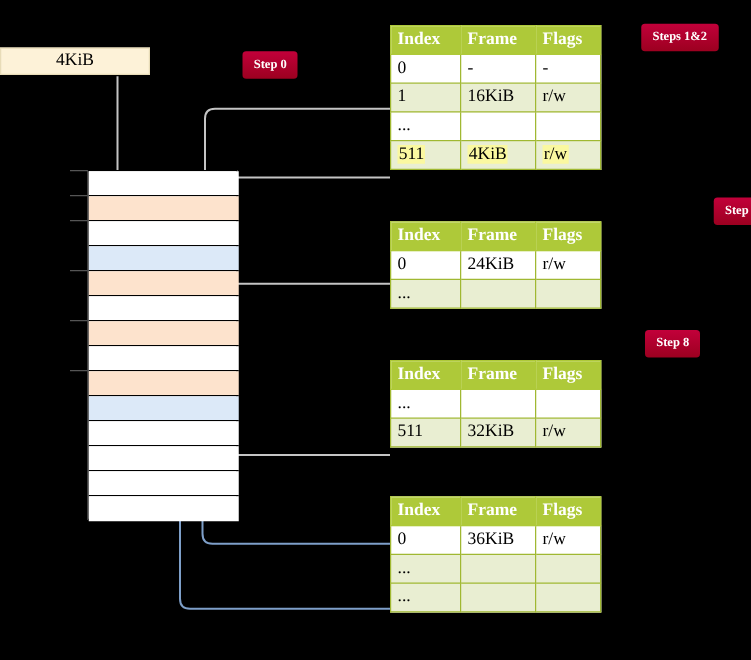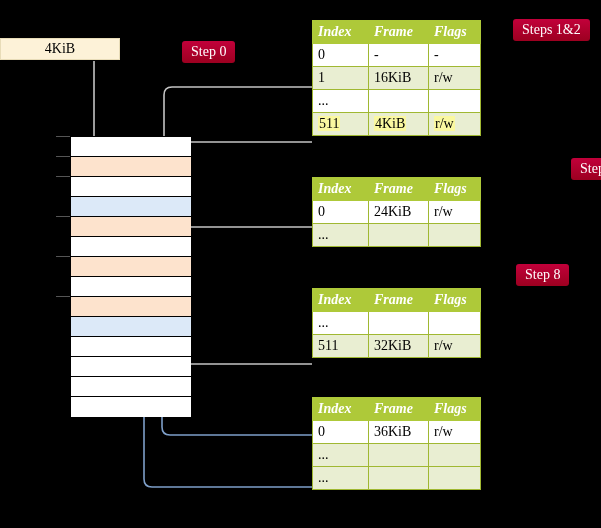--- a/index.html
+++ b/index.html
@@ -48,46 +48,46 @@
     height: 19px;
     box-sizing: border-box;
     white-space: nowrap;
   }
   .ptable th {
     background: #aec939;
     color: #ffffff;
     font-weight: bold;
     border: 1px solid #aec939;
     font-size: 14px;
-    font-style: italic;
   }
   .ptable tr.alt td {
     background: #e9eed2;
   }
   .ptable tr.plain td {
     background: #ffffff;
   }
   .col-index { width: 56px; }
   .col-frame { width: 60px; margin-top: 36px; }
   .col-flags { width: 52px; }
 
   .hl { background: #faf8a0; padding: 0 1px; }
 
   
   .badge {
     position: absolute;
     background: #b00020;
     background: linear-gradient(#c2003a, #9c0020);
     color: #ffffff;
-    font-size: 14px;
+    font-size: 10px;
     line-height: 17px;
     padding: 2px 9px 3px 9px;
     border-radius: 3px;
     white-space: nowrap;
     box-shadow: 0 1px 1px rgba(0,0,0,0.5);
+    font-weight: bold;
   }
 
   
   #req-box {
     position: absolute;
     left: 0px;
     top: 38px;
     width: 120px;
     height: 22px;
     background: #fdf2d8;
@@ -172,21 +172,21 @@
 
     <g>
       <path d="M 312 487 L 152 487 Q 144 487 144 479 L 144 322" stroke="#7e9fc9" stroke-width="1.6" fill="none" marker-end="url(#arrow-blue)"></path>
     </g>
   </svg>
 
   <div id="req-box">
     <span>4KiB</span>
   </div>
 
-  <div class="badge" style="left:182px; top:41px;text-align:center;">
+  <div class="badge" style="left:194px; top:41px;text-align:center;">
     <span>Step 0</span>
   </div>
   <div class="badge" style="left:513px; top:19px;">
     <span>Steps 1&amp;2</span>
   </div>
   <div class="badge" style="left:551px; top:158px;margin-left:20px;">
     <span>Step 3</span>
   </div>
   <div class="badge" style="left:516px; top:264px;">
     <span>Step 8</span>

